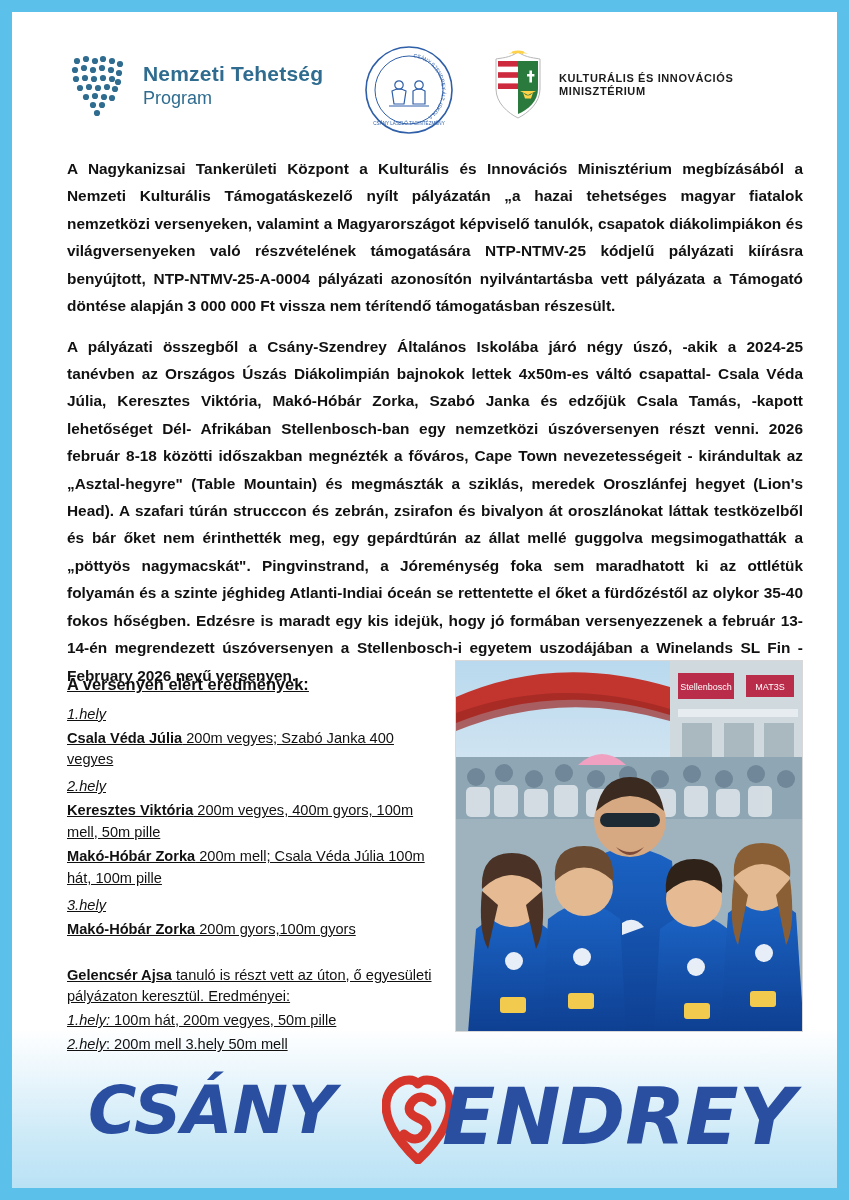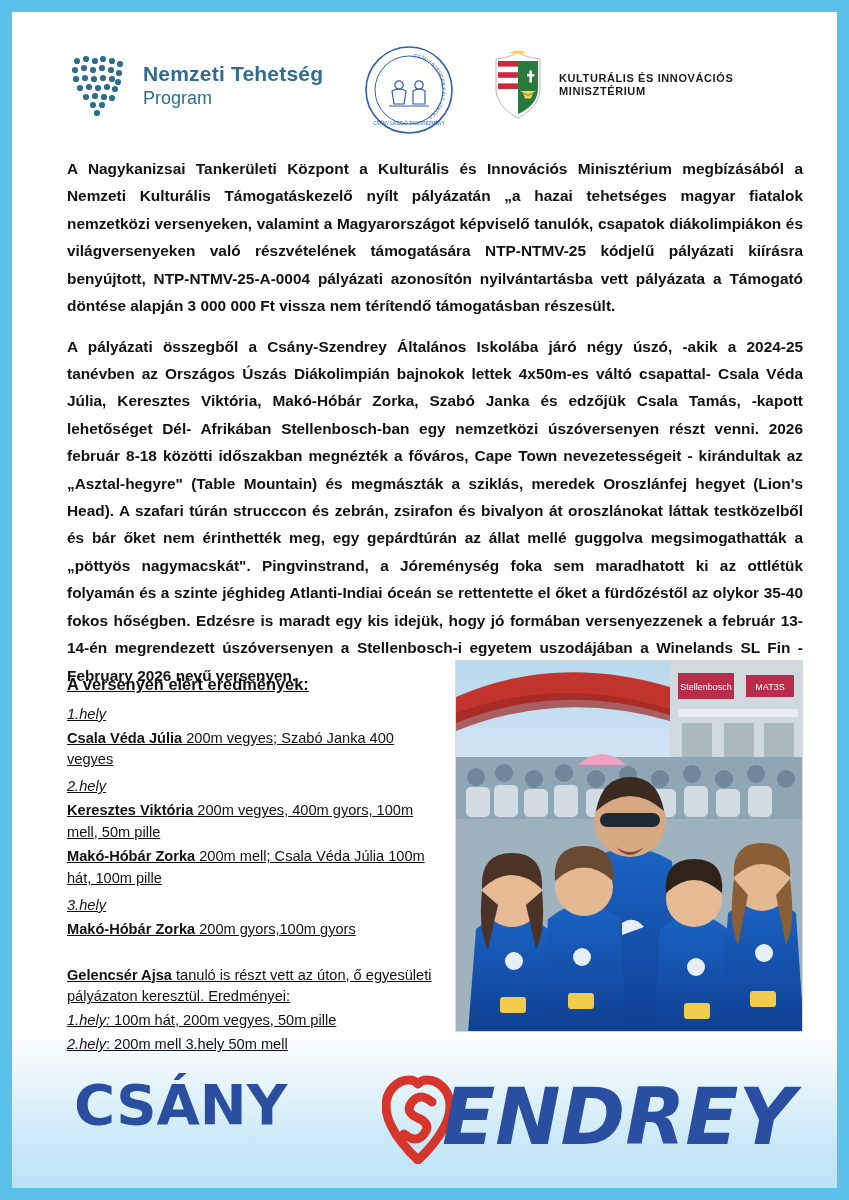--- a/index.html
+++ b/index.html
@@ -133,21 +133,21 @@
     text-decoration: underline;
   }
   .photo svg { display: block; }
   
   .wordmark {
     position: absolute;
     left: 0; right: 0;
     bottom: 14px;
     height: 120px;
   }
-  .wm-left { position: absolute; left: 62px; top: 18px; font-family:"DejaVu Sans",sans-serif; font-size: 56px; font-weight: bold; color: #2b4fa0; }
+  .wm-left { position: absolute; left: 76px; top: 18px; font-family:"DejaVu Sans",sans-serif; font-size: 66px; font-weight: bold; font-style: italic; color: #2b4fa0; }
   .wm-right { position: absolute; left: 430px; top: 18px; font-family:"DejaVu Sans",sans-serif; font-size: 78px; font-weight: bold; font-style: italic; color: #2b4fa0; }
   .heart { position: absolute; left: 370px; top: 18px; width: 72px; height: 92px; }
 </style>
 </head>
 <body>
 
 <div class="page">
 
   <div class="bottom-band"></div>
 

